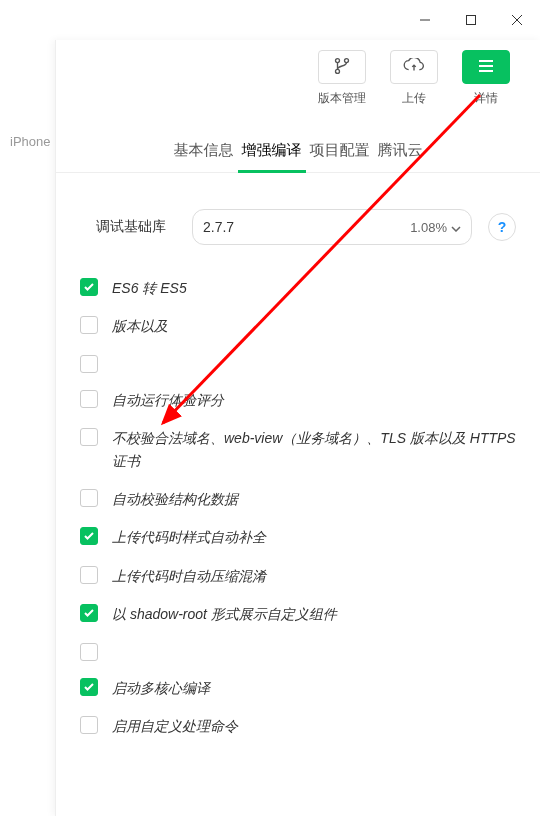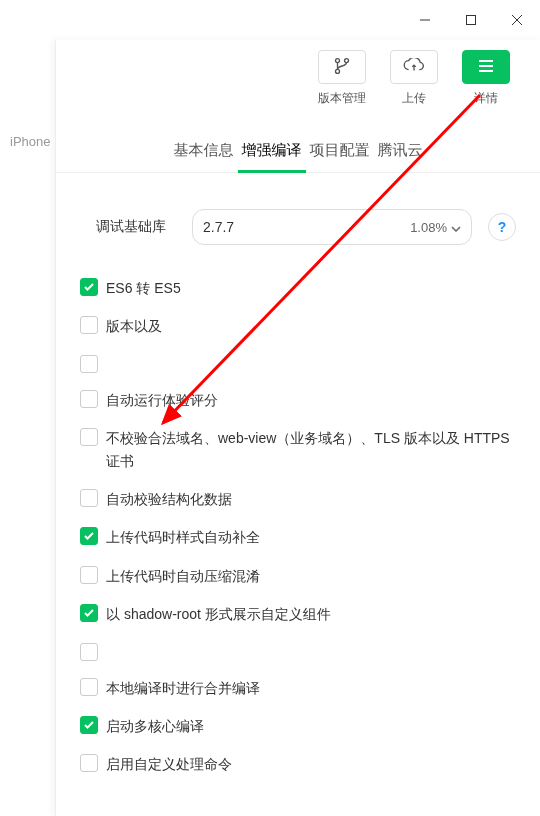--- a/index.html
+++ b/index.html
@@ -149,22 +149,23 @@
       color: #1890ff;
       font-weight: bold;
       cursor: pointer;
     }
     .check-list {
       padding-left: 0;
     }
     .check-row {
       display: flex;
       align-items: flex-start;
-      gap: 8px;
+      gap: 14px;
       padding: 8px 0;
+      font-style: italic;
     }
     .checkbox {
       width: 18px;
       height: 18px;
       border: 1px solid #ccc;
       border-radius: 3px;
       flex-shrink: 0;
       display: flex;
       align-items: center;
       justify-content: center;
@@ -324,24 +325,20 @@
             <svg viewBox="0 0 12 12">
               <path d="M2 6 l2.5 2.5 L10 3" fill="none" stroke="#fff" stroke-width="2"></path>
             </svg>
           </div>
           <div class="check-label">以 shadow-root 形式展示自定义组件</div>
         </div>
         <div class="check-row">
           <div class="checkbox"></div>
         </div>
         <div class="check-row">
-          <div class="checkbox"></div>
-          <div class="check-label">本地编译时进行合并编译</div>
-        </div>
-        <div class="check-row">
           <div class="checkbox checked">
             <svg viewBox="0 0 12 12">
               <path d="M2 6 l2.5 2.5 L10 3" fill="none" stroke="#fff" stroke-width="2"></path>
             </svg>
           </div>
           <div class="check-label">启动多核心编译</div>
         </div>
         <div class="check-row">
           <div class="checkbox"></div>
           <div class="check-label">启用自定义处理命令</div>

